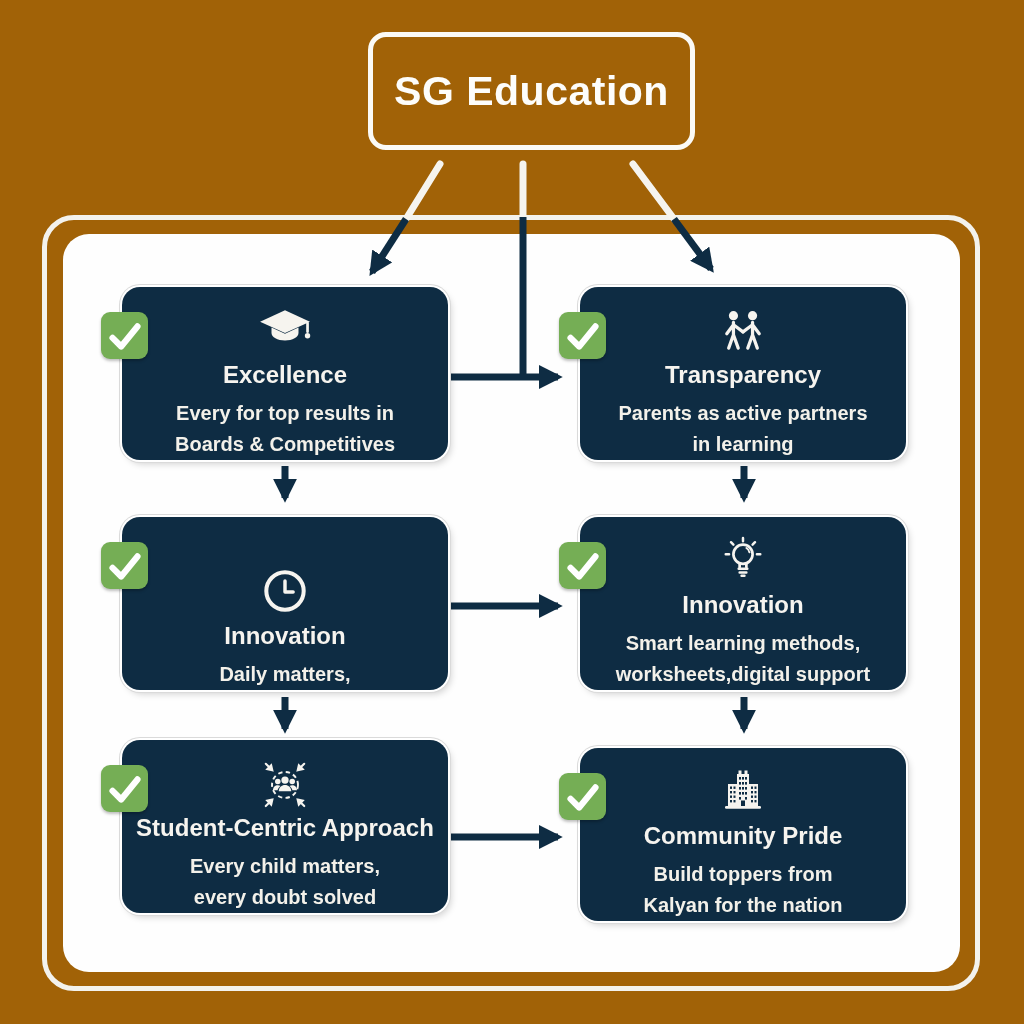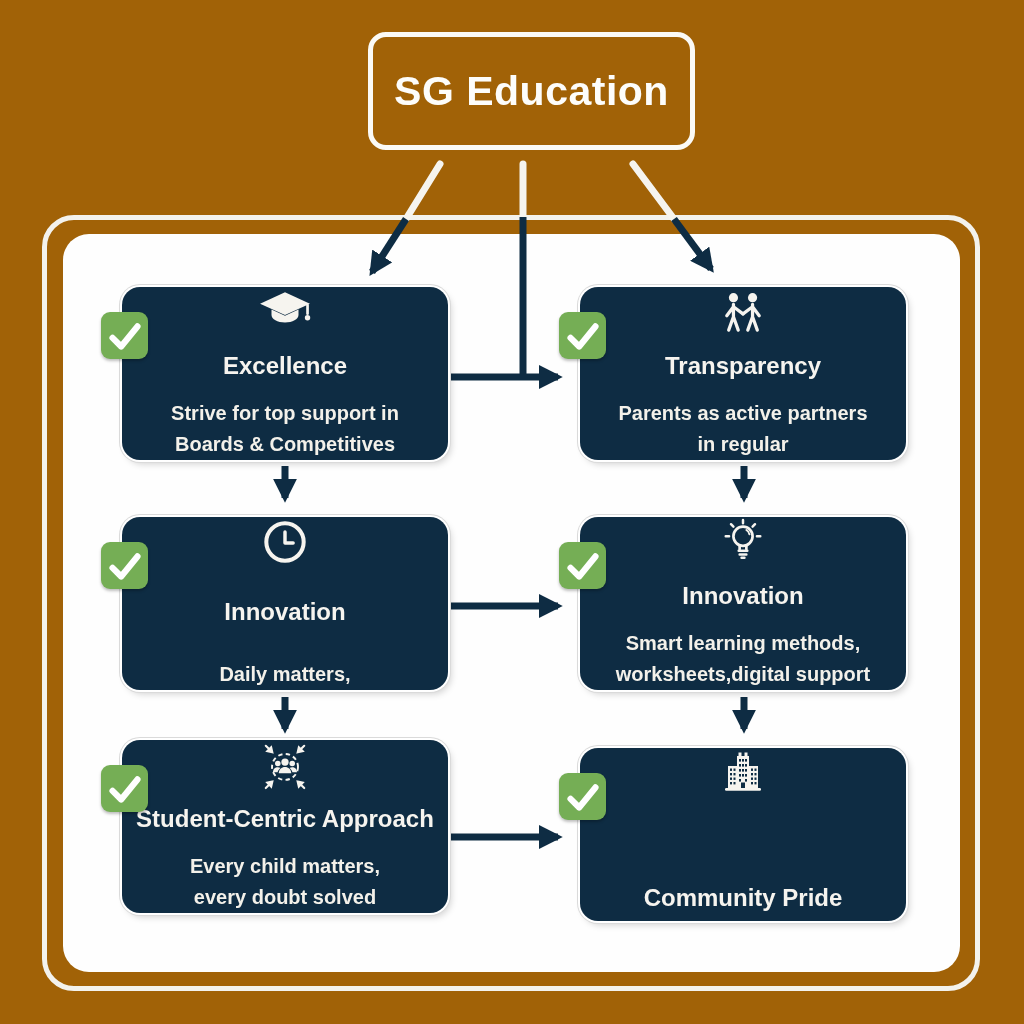--- a/index.html
+++ b/index.html
@@ -32,21 +32,21 @@
   .node{
     position:absolute;width:326px;height:173px;background:#0e2c43;
     border-radius:18px;z-index:4;box-sizing:border-box;
     box-shadow:0 0 0 2px #ffffff, 0 0 0 3px #dadada, 3px 4px 7px rgba(0,0,0,.18);
   }
   .n0{left:122px;top:287px;} .n1{left:580px;top:287px;}
   .n2{left:122px;top:517px;} .n3{left:580px;top:517px;}
   .n4{left:122px;top:740px;} .n5{left:580px;top:748px;}
   .node-inner{
     width:100%;height:100%;display:flex;flex-direction:column;
-    align-items:center;justify-content:space-between;box-sizing:border-box;
+    align-items:center;justify-content:flex-end;box-sizing:border-box;
   }
   .icon-wrap{height:50px;display:flex;align-items:center;justify-content:center;margin-bottom:6px;}
   .node-title{
     margin:0 0 9px 0;color:#f6f4ef;font-size:24px;font-weight:bold;white-space:nowrap;
   }
   .desc{color:#f3f1ea;font-size:20px;font-weight:bold;line-height:1.55;text-align:center;}
   .desc div{white-space:nowrap;}
   
   .badge{
     position:absolute;left:-21px;top:25px;width:47px;height:47px;
@@ -104,21 +104,21 @@
       <div class="icon-wrap">
         <svg viewBox="0 0 52 42" width="54" height="44" fill="#f6f4ef">
           <polygon points="26,2 50,13 26,24 2,13"></polygon>
           <path d="M13 18.5 V24 c0 4 5.8 7.2 13 7.2 s13 -3.2 13 -7.2 V18.5 L26 24.5 Z"></path>
           <rect x="46.4" y="13" width="2.6" height="11" rx="1.3"></rect>
           <circle cx="47.7" cy="26.5" r="2.6"></circle>
         </svg>
       </div>
       <h3 class="node-title">Excellence</h3>
       <div class="desc">
-        <div>Strive for top support in</div>
+        <div>Every for top results in</div>
         <div>Boards &amp; Competitives</div>
       </div>
     </div>
   </div>
 
   <div class="node n1">
     <div class="badge">
       <svg viewBox="0 0 48 48" width="46" height="46">
         <path d="M11 26 L20 35 L37 14" fill="none" stroke="#ffffff" stroke-width="6.5" stroke-linecap="round" stroke-linejoin="round"></path>
       </svg>
@@ -132,21 +132,21 @@
           </g>
           <g fill="none" stroke="#f6f4ef" stroke-width="3.4" stroke-linecap="round" stroke-linejoin="round">
             <path d="M15 14 V27 M15 27 L10 41 M15 27 L20 41 M15 16.5 L8 26 M15 16.5 L25 24"></path>
             <path d="M35 14 V27 M35 27 L30 41 M35 27 L40 41 M35 16.5 L42 26 M35 16.5 L25 24"></path>
           </g>
         </svg>
       </div>
       <h3 class="node-title">Transparency</h3>
       <div class="desc">
         <div>Parents as active partners</div>
-        <div>in regular</div>
+        <div>in learning</div>
       </div>
     </div>
   </div>
 
   <div class="node n2">
     <div class="badge">
       <svg viewBox="0 0 48 48" width="46" height="46">
         <path d="M11 26 L20 35 L37 14" fill="none" stroke="#ffffff" stroke-width="6.5" stroke-linecap="round" stroke-linejoin="round"></path>
       </svg>
     </div>
@@ -272,16 +272,20 @@
             <rect x="33" y="23" width="2" height="2.4"></rect>
               <rect x="36.5" y="23" width="2" height="2.4"></rect>
             <rect x="33" y="27.5" width="2" height="2.4"></rect>
               <rect x="36.5" y="27.5" width="2" height="2.4"></rect>
             <rect x="33" y="32" width="2" height="2.4"></rect>
               <rect x="36.5" y="32" width="2" height="2.4"></rect>
           </g>
         </svg>
       </div>
       <h3 class="node-title">Community Pride</h3>
+      <div class="desc">
+        <div>Build toppers from</div>
+        <div>Kalyan for the nation</div>
+      </div>
     </div>
   </div>
 
 </div>
 
 </body></html>

